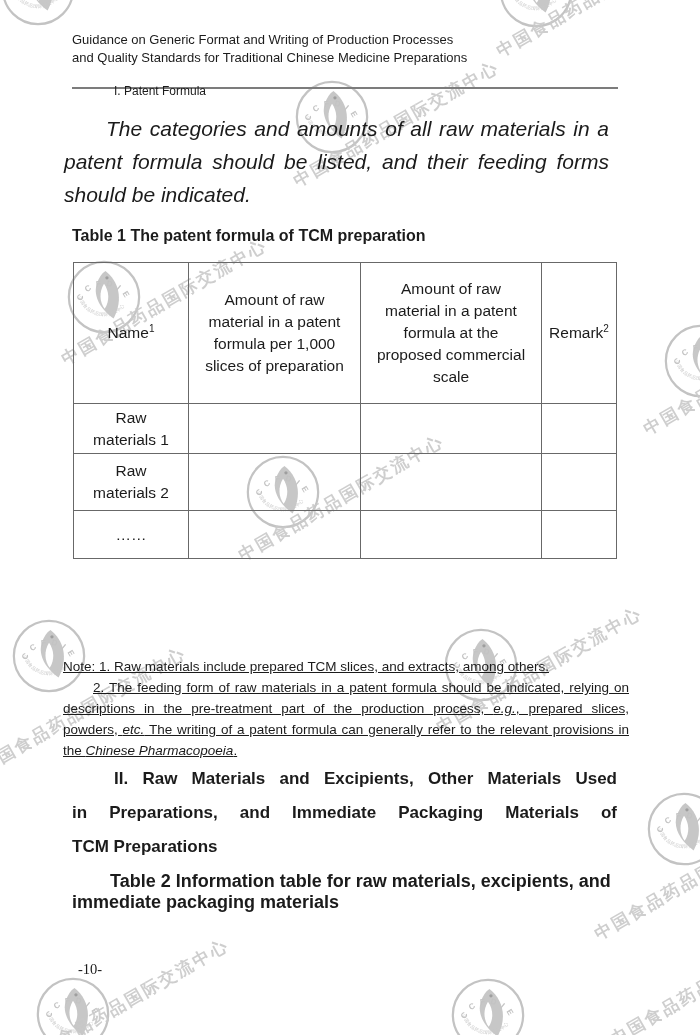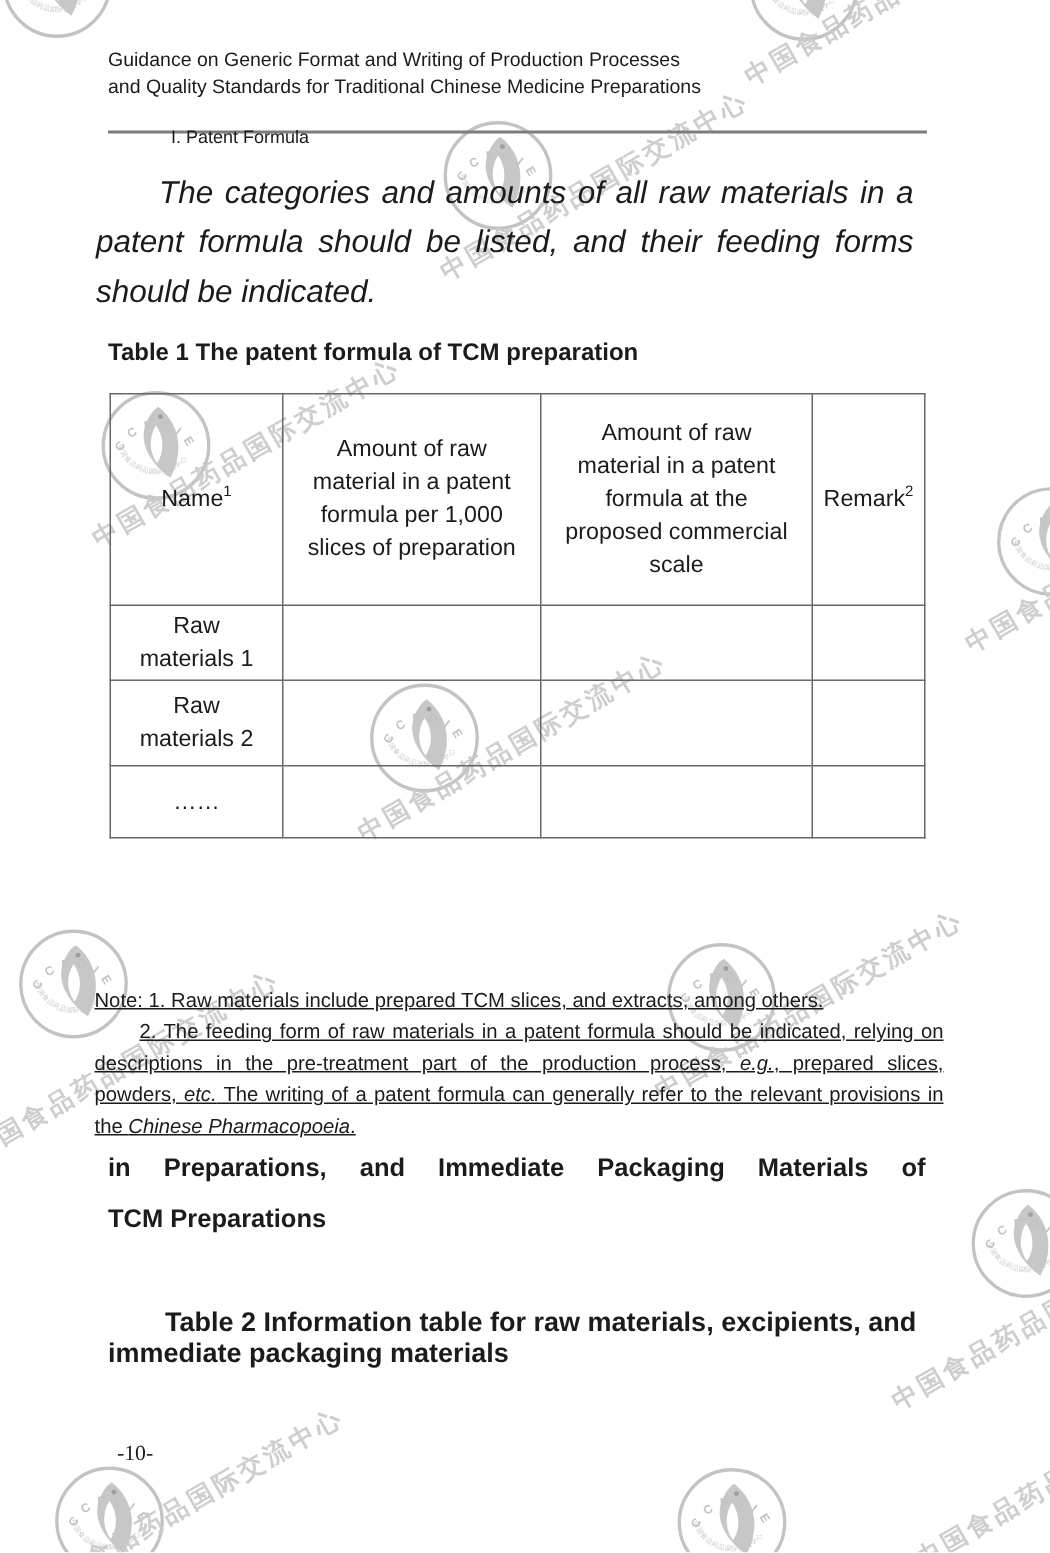--- a/index.html
+++ b/index.html
@@ -211,20 +211,21 @@
       </tr>
       </tbody>
     </table>
 
     <div class="note abs">
       <div>Note: 1. Raw materials include prepared TCM slices, and extracts, among others.</div>
       <p><span>2. The feeding form of raw materials in a patent formula should be indicated, relying on descriptions in the pre-treatment part of the production process, </span><span class="it">e.g.</span><span>, prepared slices, powders, </span><span class="it">etc.</span><span> The writing of a patent formula can generally refer to the relevant provisions in the </span><span class="it">Chinese Pharmacopoeia</span><span>.</span></p>
     </div>
 
     <div id="h2" class="abs">
+      <div class="h2l1">II. Raw Materials and Excipients, Other Materials Used</div>
       <div class="h2l2">in Preparations, and Immediate Packaging Materials of</div>
       <div class="h2l3">TCM Preparations</div>
     </div>
 
     <div id="cap2" class="abs">Table 2 Information table for raw materials, excipients, and immediate packaging materials</div>
 
     <div id="pageno" class="abs">-10-</div>
 
   </div>
 </div>

